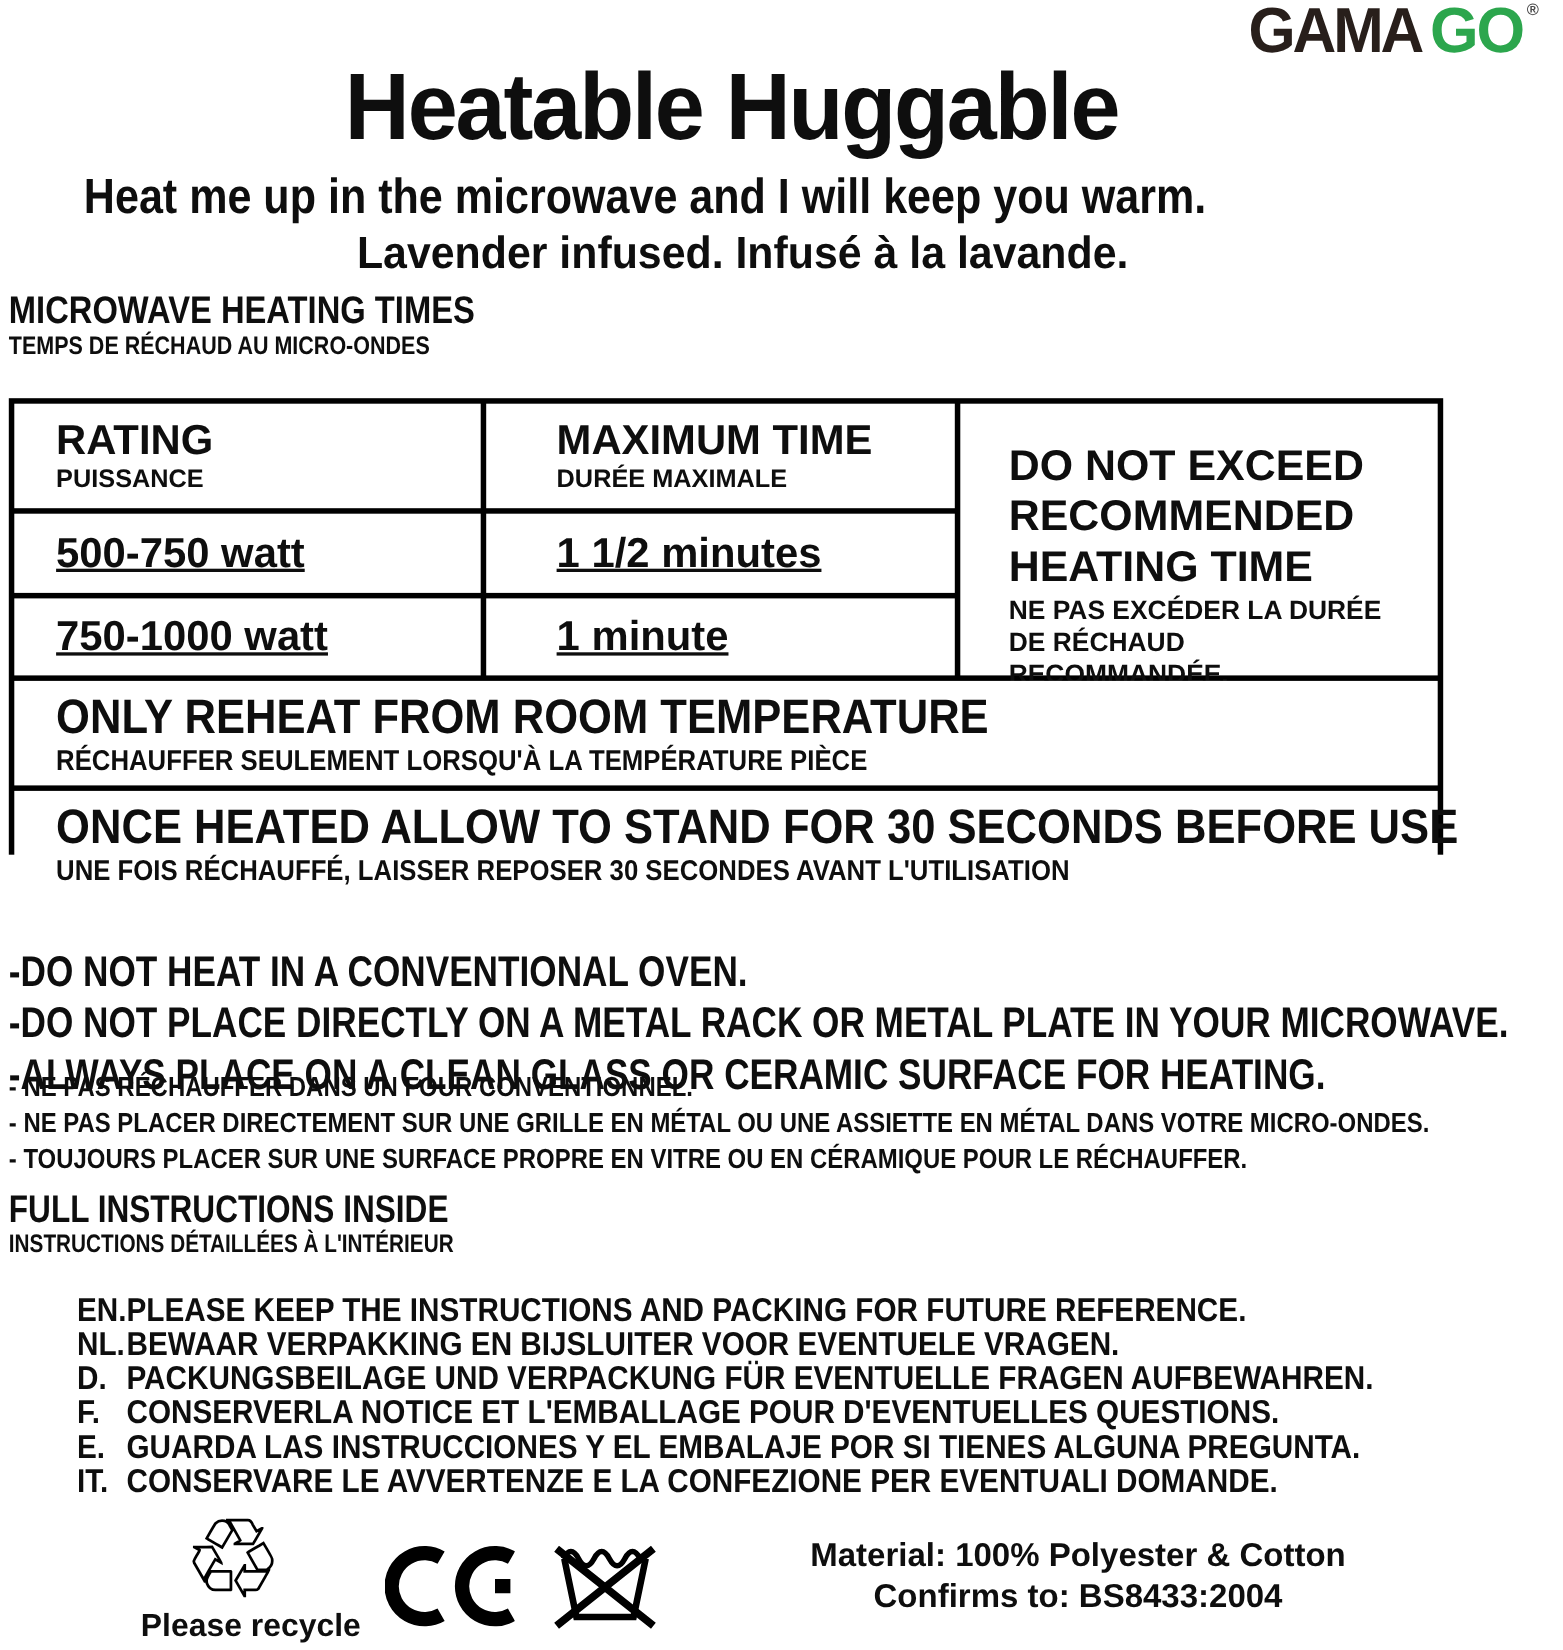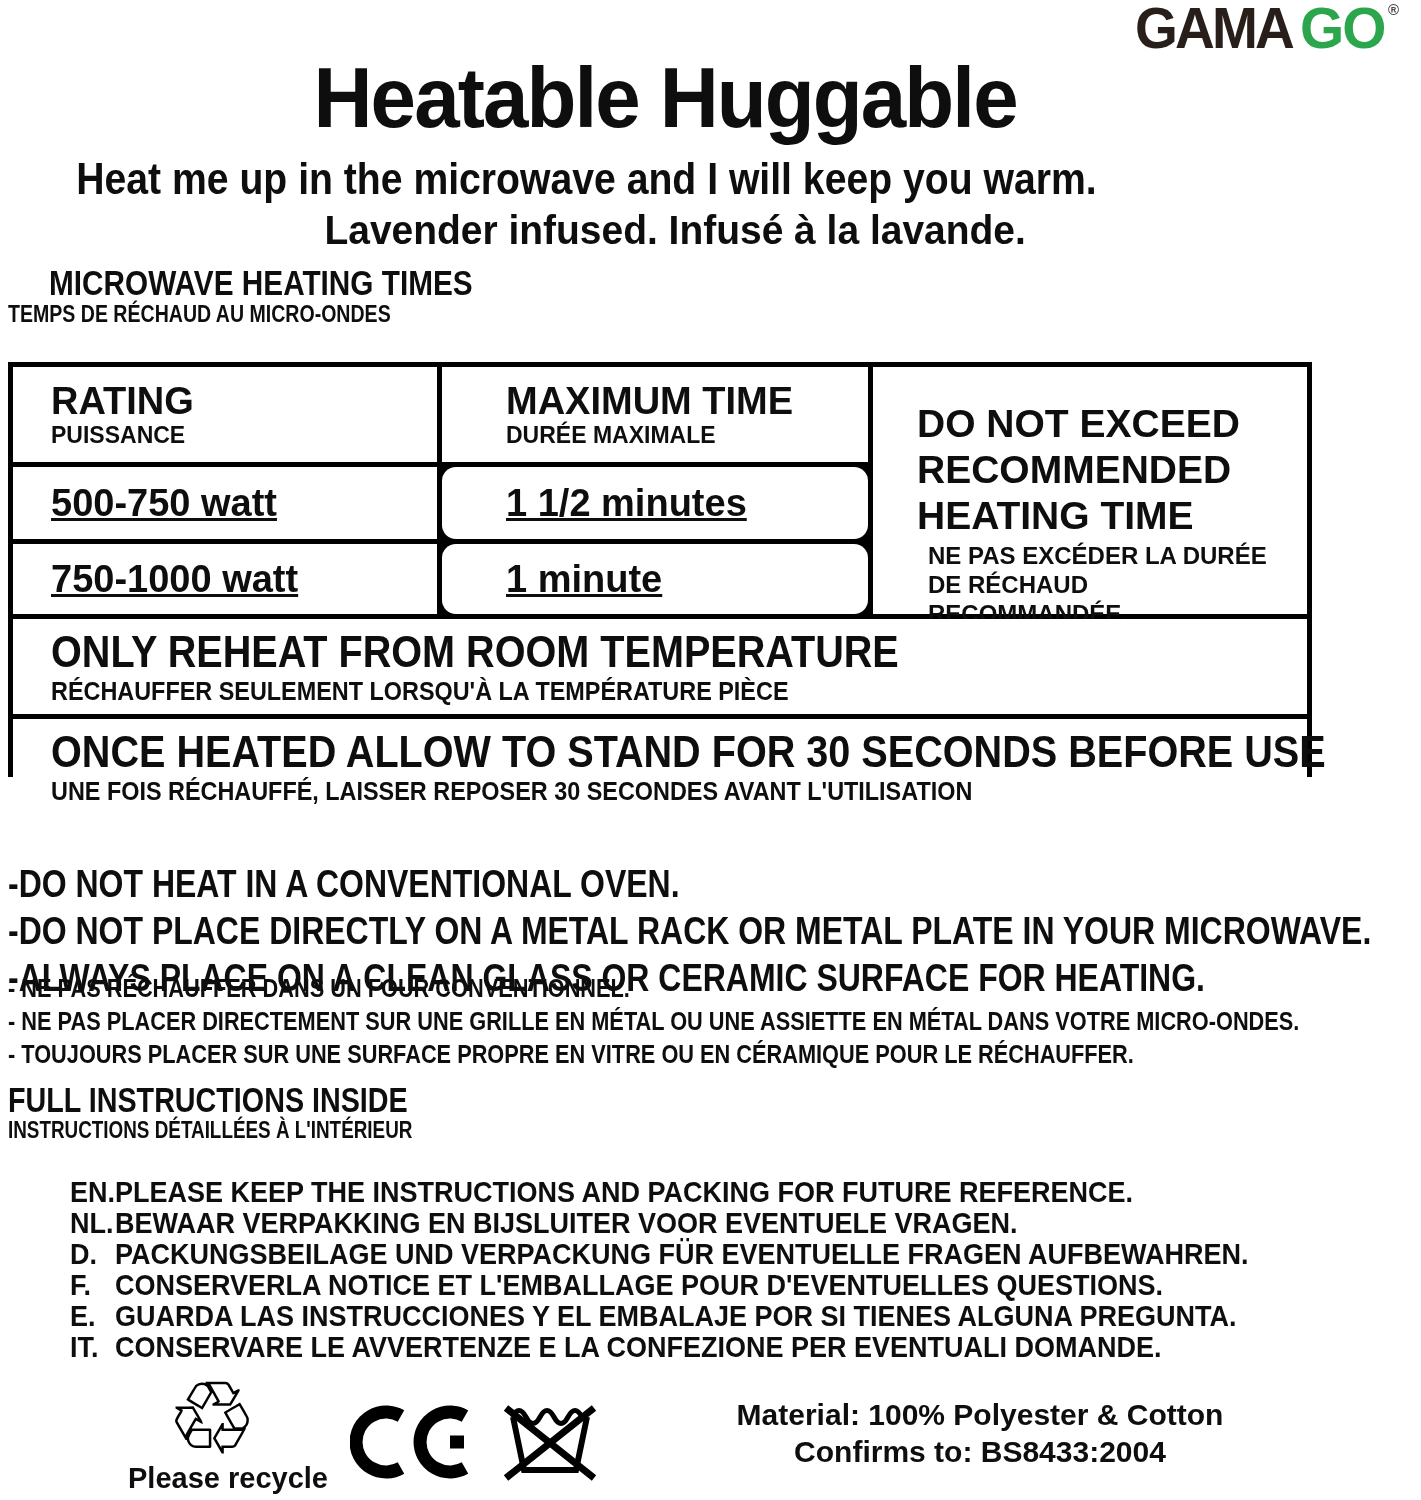--- a/index.html
+++ b/index.html
@@ -22,40 +22,40 @@
   
   .logo { top:2px; right:22px; display:flex; align-items:flex-start; }
   .logo-gama { font-size:58px; line-height:52px; letter-spacing:-3px; color:#281f1b; transform:scaleX(.95); transform-origin:0 0; }
   .logo-go   { font-size:58px; line-height:52px; letter-spacing:-2px; color:var(--green); transform:scaleX(.98); transform-origin:0 0; }
   .logo-reg  { font-size:15px; line-height:15px; color:#4a4a4a; margin-left:2px; }
 
   .title { left:0; width:1330px; top:52px; text-align:center; font-size:86px; line-height:90px; letter-spacing:-2px; }
   .subtitle { left:0; width:1350px; top:153px; text-align:left; font-size:45px; }
   .tagline { left:0; width:1350px; top:207px; text-align:center; font-size:41px; }
 
-  .sec-head    { left:8px; top:263px; font-size:35px;margin-left:41px; }
+  .sec-head    { left:8px; top:263px; font-size:35px; }
   .sec-head-fr { left:8px; top:301px; font-size:23px; }
 
   
   .htable {
     left:8px; top:362px; width:1304px; height:415px; background:#000;
     display:grid; box-sizing:border-box; padding:5px; grid-gap:5px;
     grid-template-columns:424px 426px 434px;
     grid-template-rows:95px 72px 70px 95px 95px;
   }
   .cell { background:#fff; }
   .c-head { padding:13px 0 0 38px; }
   .c-head2 { padding:13px 0 0 64px; }
   .h-en { font-size:38px; line-height:42px; }
   .h-fr { font-size:23px; line-height:26px; }
   .c-data { display:flex; align-items:center; padding-left:38px; font-size:38px; }
-  .c-data2 { padding-left:64px;border-radius:14px; }
+  .c-data2 { padding-left:64px; }
   .c-warn { grid-row:1 / 4; grid-column:3; padding:34px 32px 0 44px; }
   .warn-en { font-size:39px; line-height:46px; width:360px; }
-  .warn-fr { font-size:24px; line-height:29px; margin-top:2px;margin-left:11px; }
+  .warn-fr { font-size:24px; line-height:29px; margin-top:2px; }
   .c-note { grid-column:1 / 4; display:flex; flex-direction:column; justify-content:center; padding-left:38px; }
   .note-en { font-size:44px; line-height:48px; }
   .note-fr { font-size:26px; line-height:30px; }
 
   .warnings-en { left:8px; top:860px; font-size:39px; line-height:47px; }
   .warnings-fr { left:8px; top:972px; font-size:25px; line-height:33px; }
 
   .sec2-head    { left:8px; top:1080px; font-size:35px; }
   .sec2-head-fr { left:8px; top:1117px; font-size:23px; }
 

